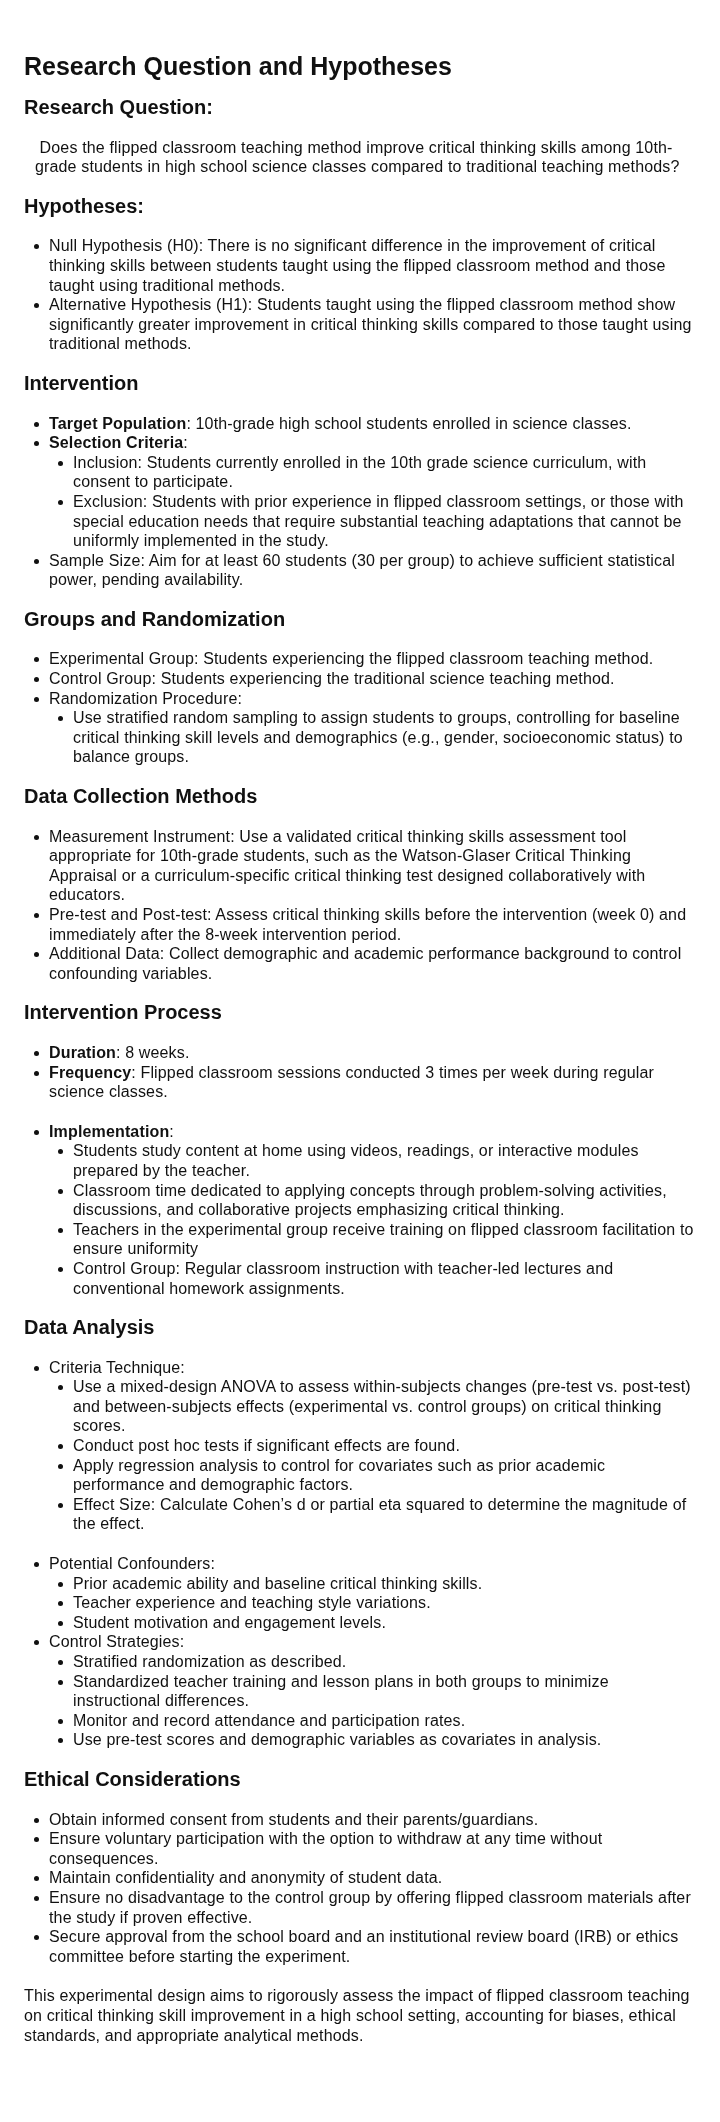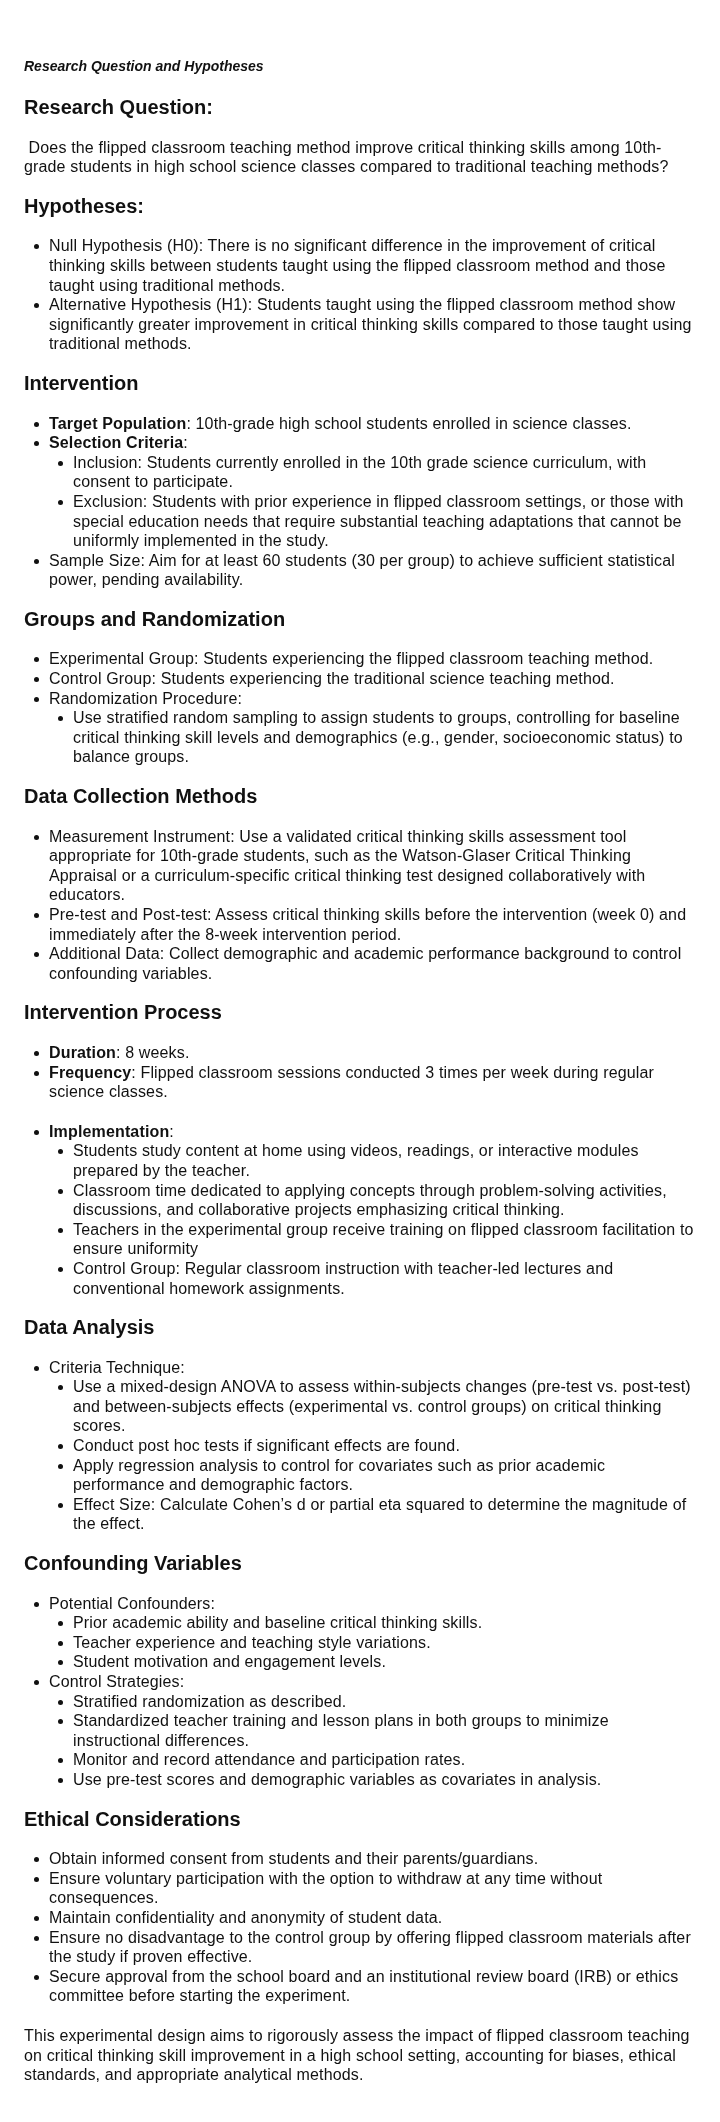--- a/index.html
+++ b/index.html
@@ -7,27 +7,27 @@
     width: 720px;
     min-height: 2122px;
     font-family: "Liberation Sans", "DejaVu Sans", sans-serif;
     font-size: 16px;
     line-height: 19.6px;
     color: #111111;
     letter-spacing: 0.15px;
   }
   .doc { padding: 34px 24px 40px 24px; box-sizing: border-box; }
   h1.title {
-    font-size: 14px; line-height: 24px; font-weight: 600; margin: 20px 0 20px 0; letter-spacing: 0; font-style: italic;
+    font-size: 25px; line-height: 24px; font-weight: 600; margin: 20px 0 20px 0; letter-spacing: 0;
   }
   h2.section {
     font-size: 20px; line-height: 19.6px; font-weight: 700; margin: 20px 0 20px 0; letter-spacing: 0;
   }
   p { margin: 20px 0; }
-  p.question { margin: 20px 0; }
+  p.question { margin: 20px 11px; }
   ul { margin: 12px 0 20px 0; padding: 0 0 0 25px; list-style: none; }
   ul ul { margin: 0; padding-left: 24px; }
   li { position: relative; }
   li > .row { display: block; }
   li > .row::before {
     content: ""; position: absolute; left: -15px; top: 8px;
     width: 5px; height: 5px; border-radius: 50%; background: #111111;
   }
   li.gap-before { margin-top: 20px; }
   b { font-weight: 700; }
@@ -145,21 +145,20 @@
         <li>
             <span class="row">Apply regression analysis to control for covariates such as prior academic performance and demographic factors.</span>
           </li>
         <li>
             <span class="row">Effect Size: Calculate Cohen’s d or partial eta squared to determine the magnitude of the effect.</span>
           </li>
       </ul>
     </li>
   </ul>
 
-  <h2 class="section">Confounding Variables</h2>
   <ul>
     <li>
         <span class="row">Potential Confounders:</span>
       <ul>
         <li>
             <span class="row">Prior academic ability and baseline critical thinking skills.</span>
           </li>
         <li>
             <span class="row">Teacher experience and teaching style variations.</span>
           </li>

